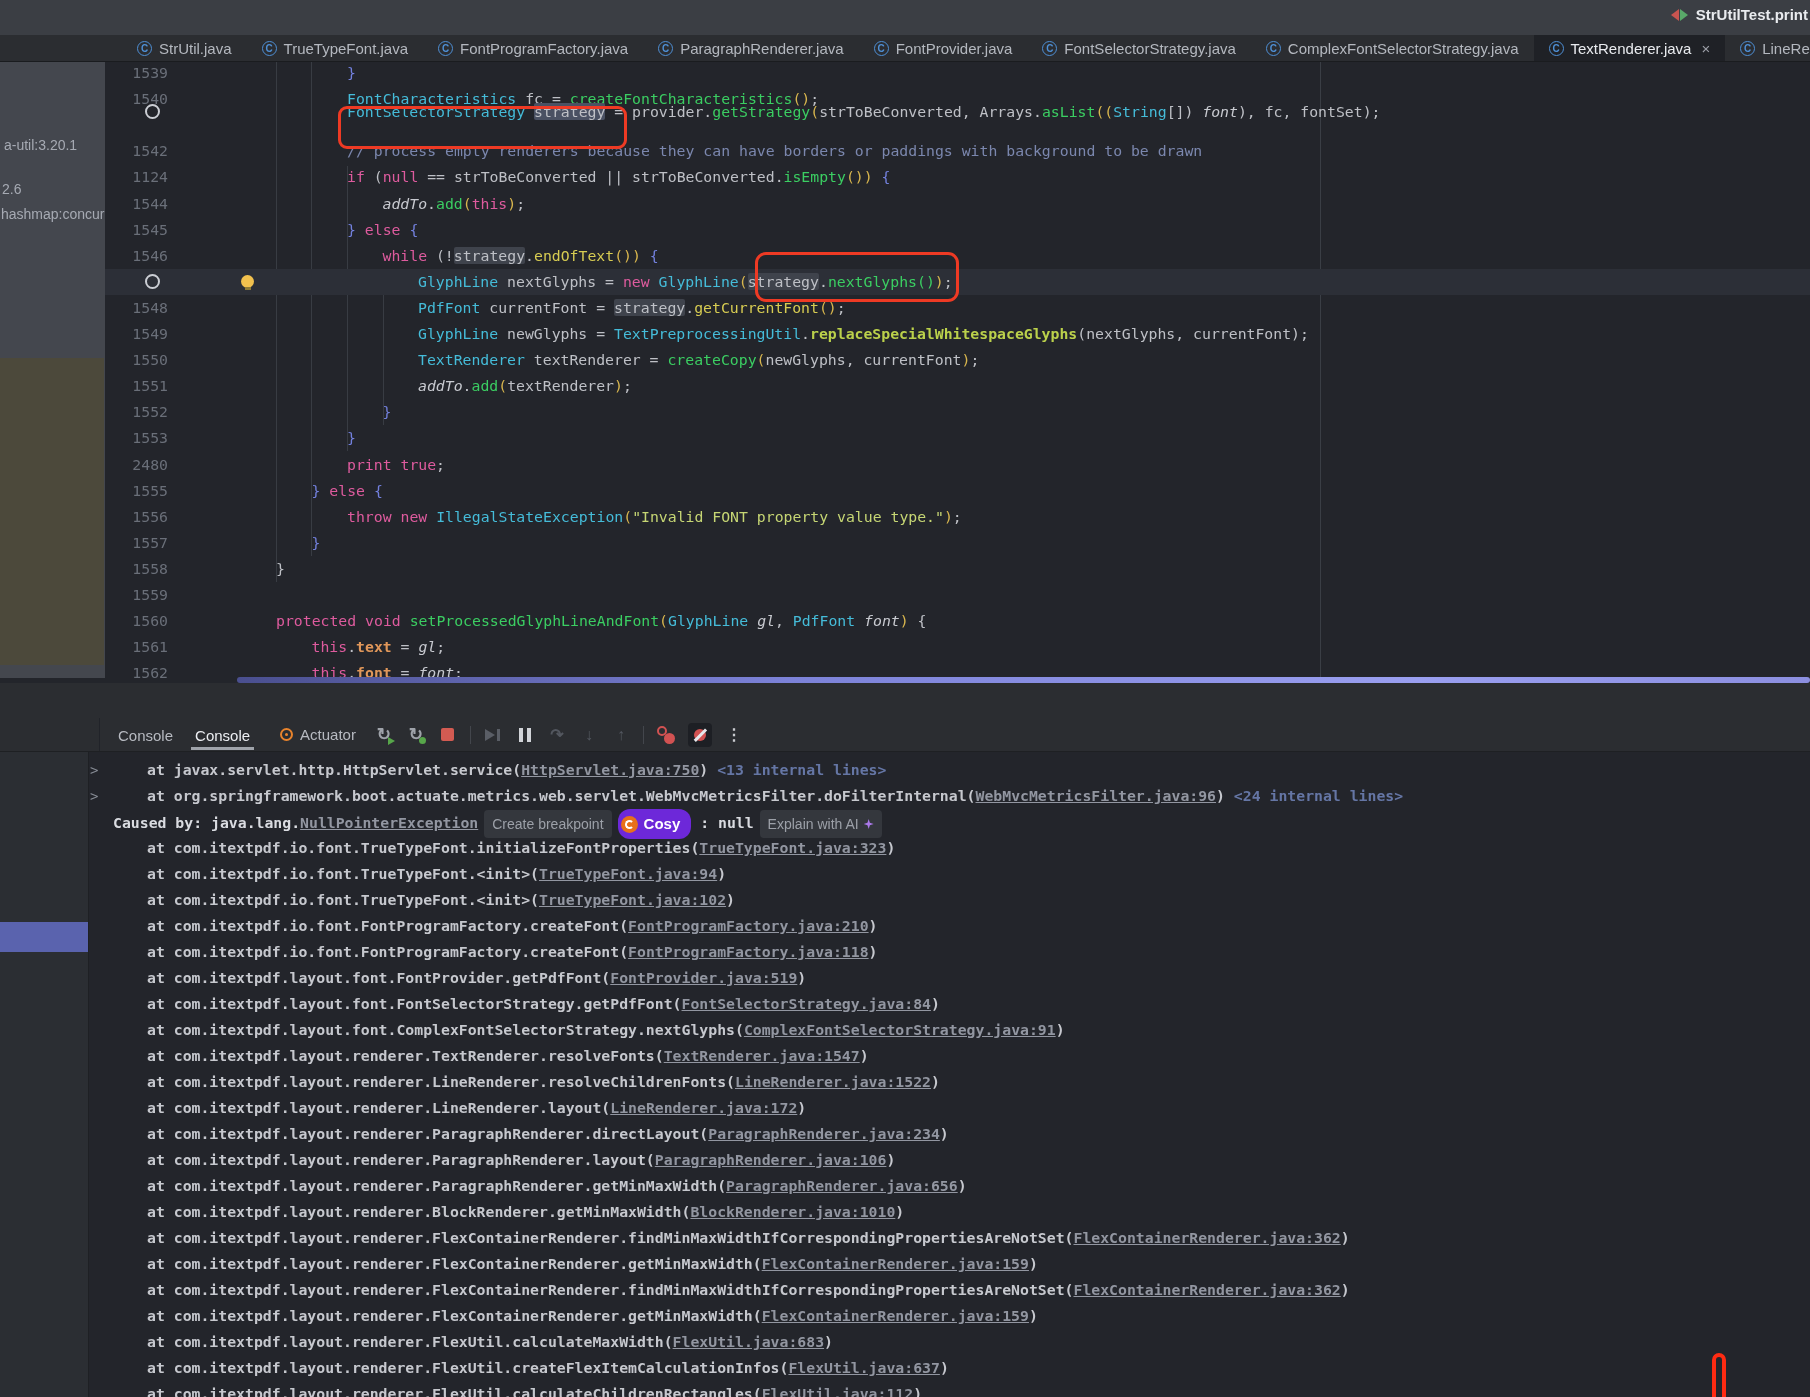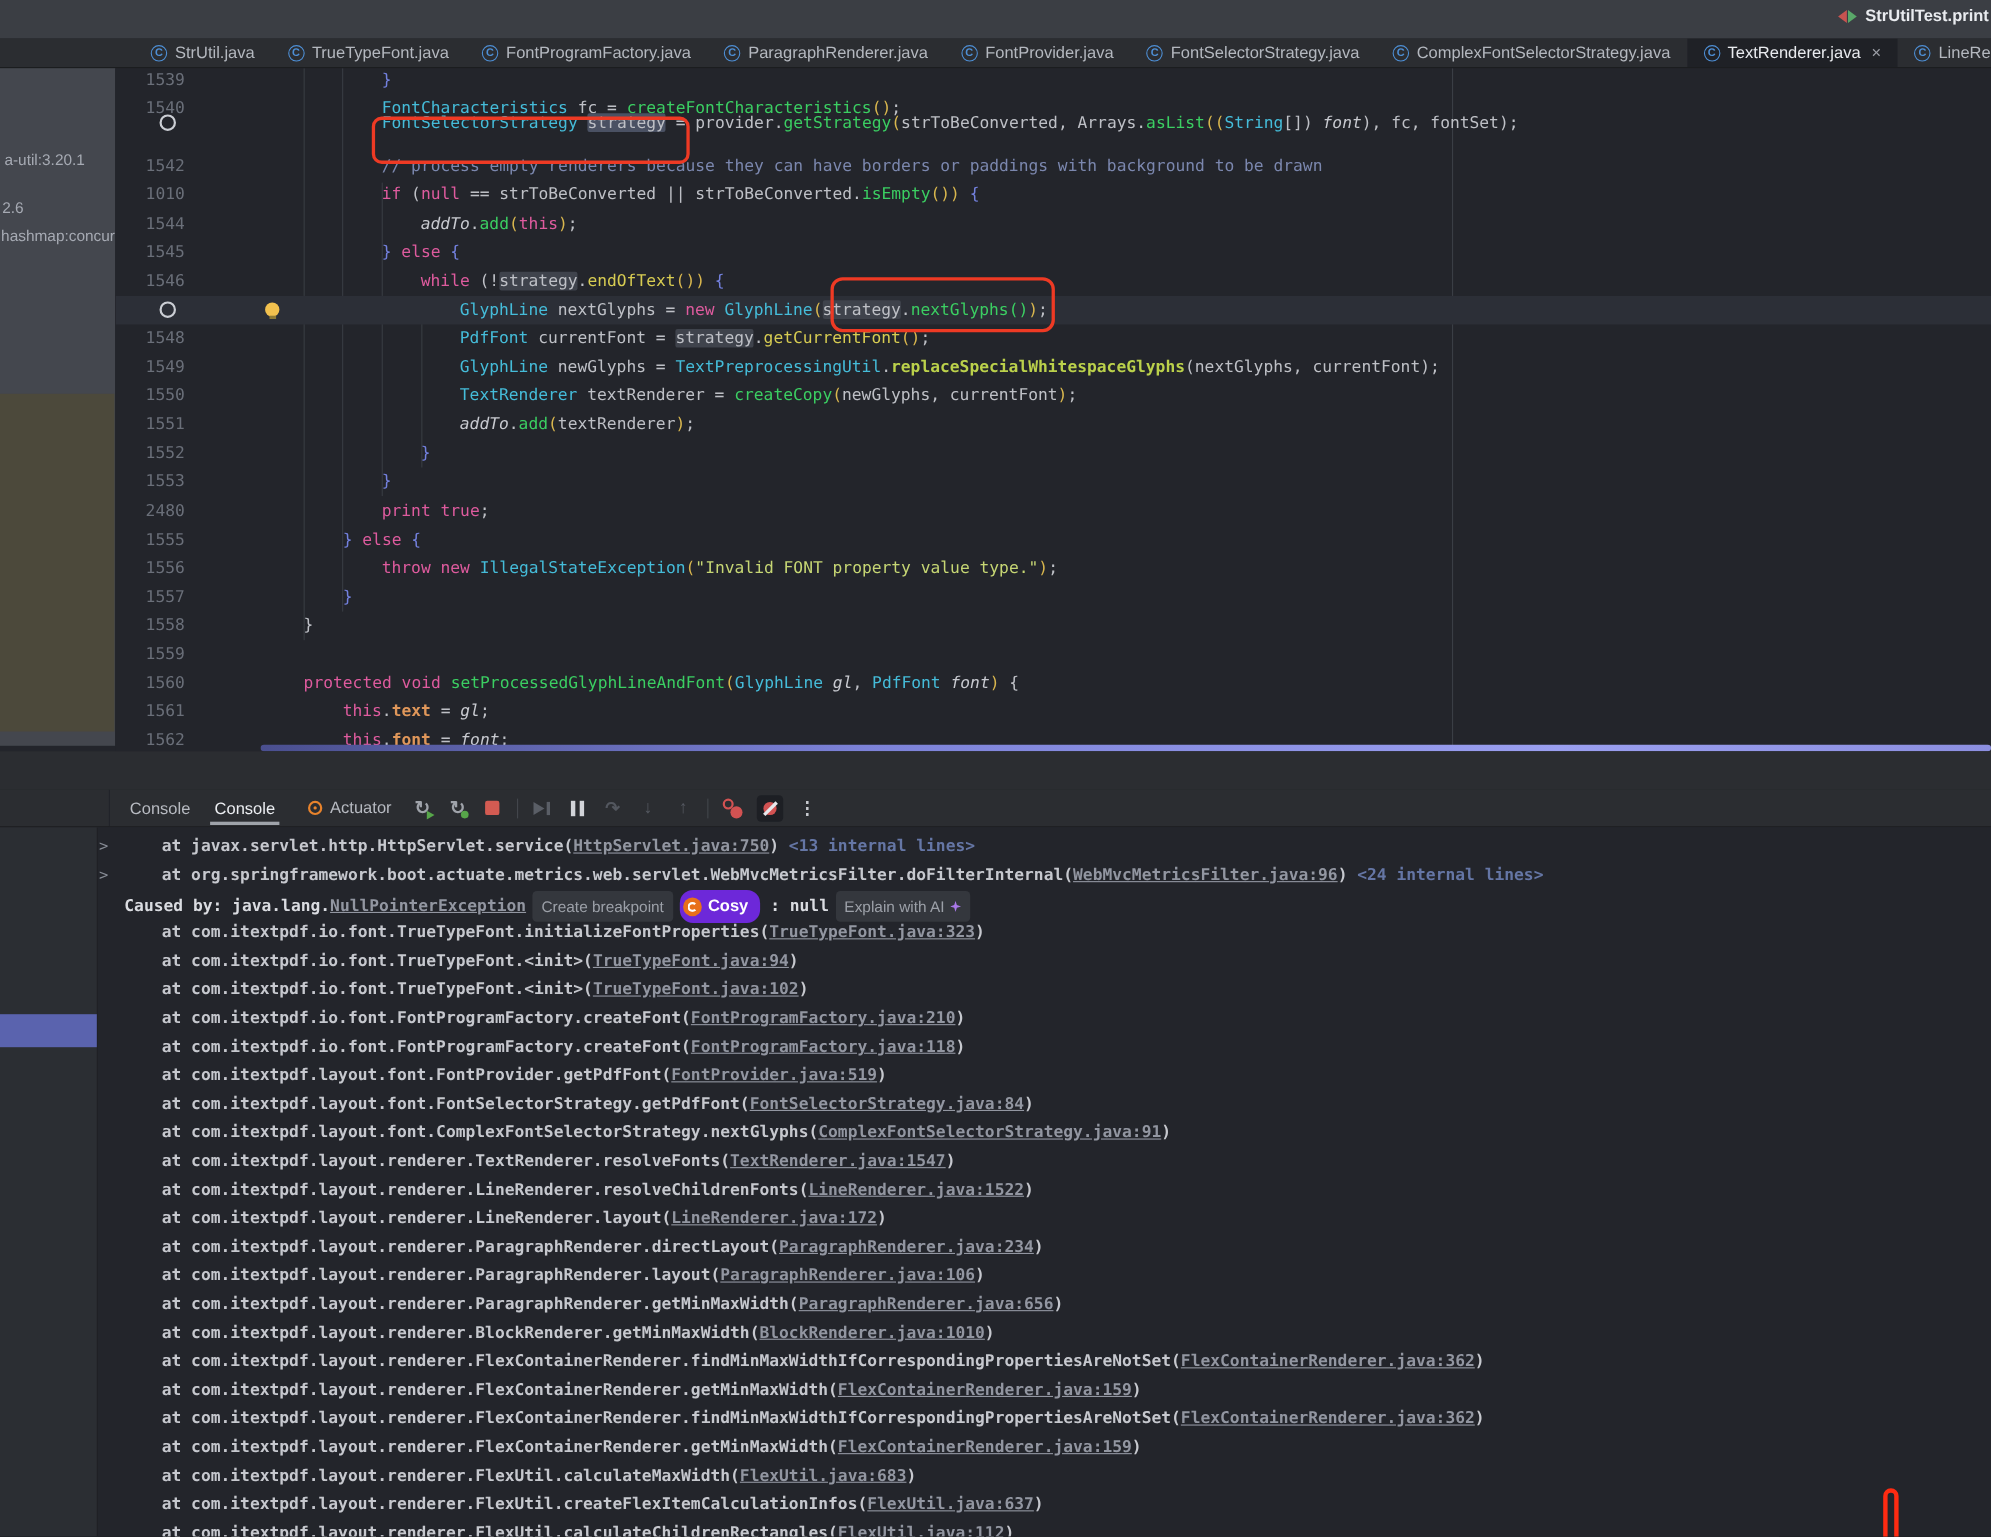--- a/index.html
+++ b/index.html
@@ -197,21 +197,21 @@
         </div>
         <div class="crow" data-name="code-line" style="top: 37px; text-align: right;">
           <span class="bp-ring" data-name="breakpoint-icon"></span>
           <span class="code" data-name="code-text" style="left: 242px;"><span class="t" data-name="token">FontSelectorStrategy</span><span class="d" data-name="token"> </span><span class="d sel" data-name="highlighted-token">strategy</span><span class="d" data-name="token"> = provider.</span><span class="m" data-name="token">getStrategy</span><span class="py" data-name="token">(</span><span class="d" data-name="token">strToBeConverted, Arrays.</span><span class="m" data-name="token">asList</span><span class="py" data-name="token">((</span><span class="t" data-name="token">String</span><span class="d" data-name="token">[]) </span><span class="p" data-name="token">font</span><span class="d" data-name="token">), fc, fontSet);</span></span>
         </div>
         <div class="crow" data-name="code-line" style="top: 76.3px;">
           <span class="ln" data-name="line-number">1542</span>
           <span class="code" data-name="code-text" style="left: 242px;"><span class="c" data-name="token">// process empty renderers because they can have borders or paddings with background to be drawn</span></span>
         </div>
         <div class="crow" data-name="code-line" style="top: 102.4px;">
-          <span class="ln" data-name="line-number">1010</span>
+          <span class="ln" data-name="line-number">1124</span>
           <span class="code" data-name="code-text" style="left: 242px;"><span class="k" data-name="token">if</span><span class="d" data-name="token"> (</span><span class="k" data-name="token">null</span><span class="d" data-name="token"> == strToBeConverted || strToBeConverted.</span><span class="m" data-name="token">isEmpty</span><span class="py" data-name="token">())</span><span class="pb" data-name="token"> {</span></span>
         </div>
         <div class="crow" data-name="code-line" style="top: 128.5px;">
           <span class="ln" data-name="line-number">1544</span>
           <span class="code" data-name="code-text" style="left: 277.5px;"><span class="p" data-name="token">addTo</span><span class="d" data-name="token">.</span><span class="m" data-name="token">add</span><span class="py" data-name="token">(</span><span class="k" data-name="token">this</span><span class="py" data-name="token">)</span><span class="d" data-name="token">;</span></span>
         </div>
         <div class="crow" data-name="code-line" style="top: 154.6px;">
           <span class="ln" data-name="line-number">1545</span>
           <span class="code" data-name="code-text" style="left: 242px;"><span class="pb" data-name="token">}</span><span class="d" data-name="token"> </span><span class="k" data-name="token">else</span><span class="d" data-name="token"> </span><span class="pb" data-name="token">{</span></span>
         </div>

